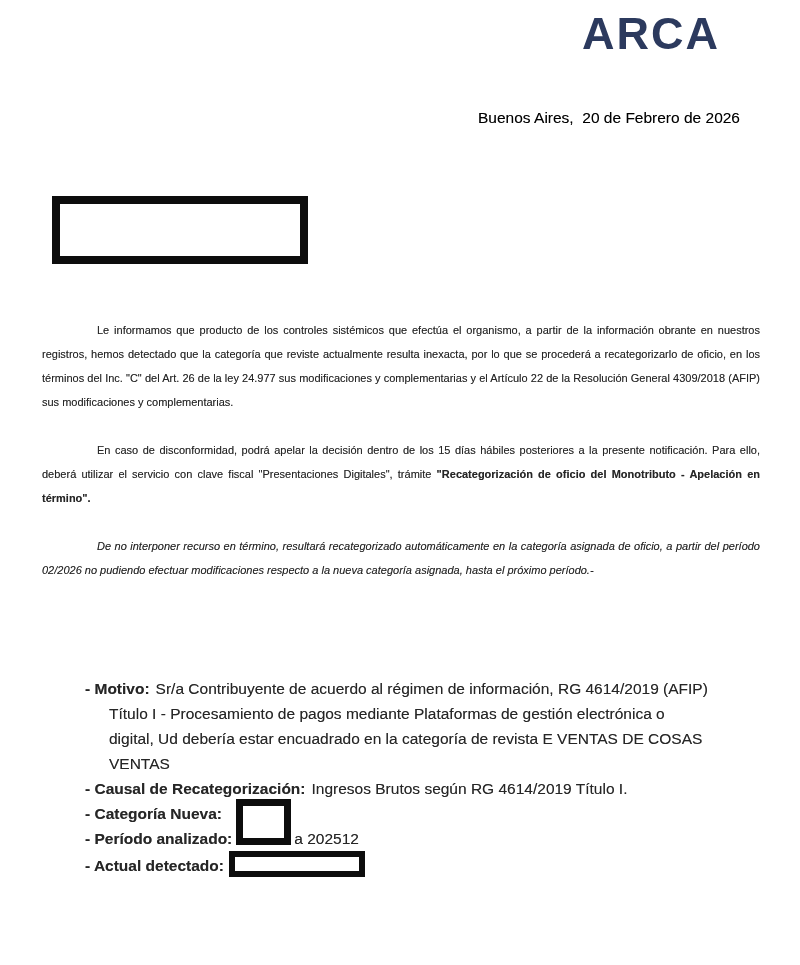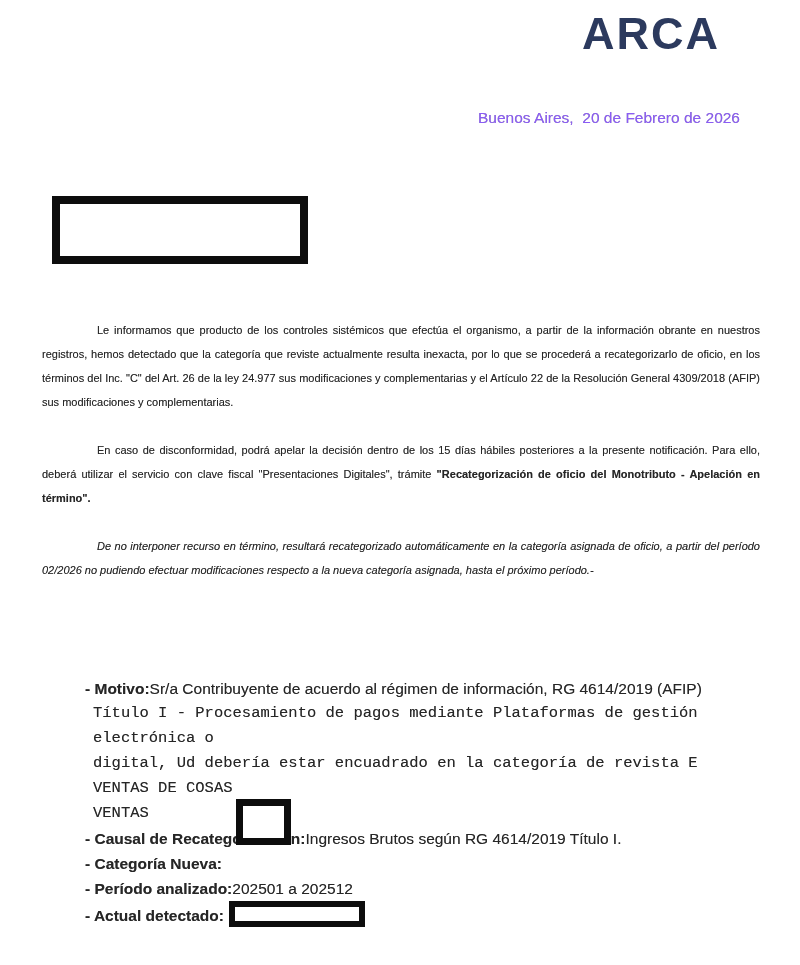--- a/index.html
+++ b/index.html
@@ -42,21 +42,21 @@
     line-height: 12px;
     color: #7e838a;
   }
 
   
   .dateline {
     position: absolute;
     top: 109px;
     right: 60px;
     font-size: 15.5px;
-    color: #8b5cf6;
+    color: #000000;
     white-space: pre;
   }
 
   
   .redaction {
     background: #ffffff;
     border-style: solid;
     border-color: #0d0d0d;
   }
   .recipient-box {
@@ -104,22 +104,22 @@
   
   .details {
     position: absolute;
     left: 85px;
     top: 676px;
     width: 668px;
     font-size: 15.5px;
     line-height: 25px;
   }
   .detail-line .lbl { font-weight: 700; }
-  .detail-line .val { }
-  .detail-cont { margin-left: 8px; font-family: Liberation Mono, monospace; }
+  .detail-line .val { margin-left: 6px; }
+  .detail-cont { margin-left: 24px; }
 </style>
 </head>
 <body>
 
 <div class="page">
 
   <div class="logo">
     <div class="logo-acronym">ARCA</div>
   </div>
 

